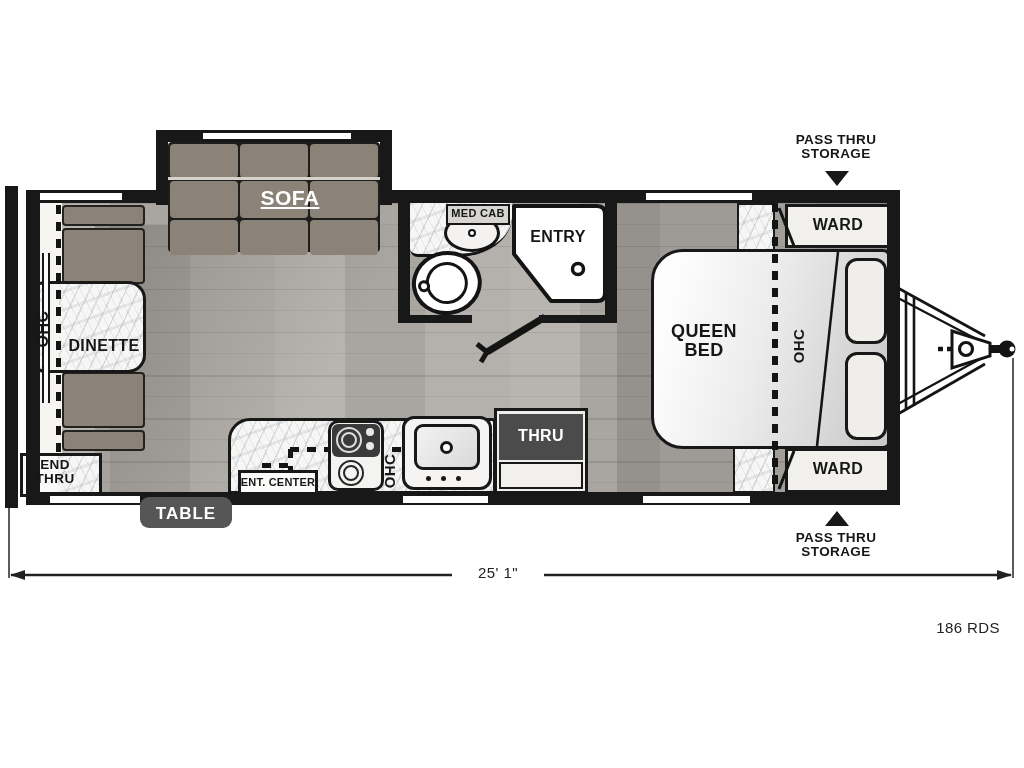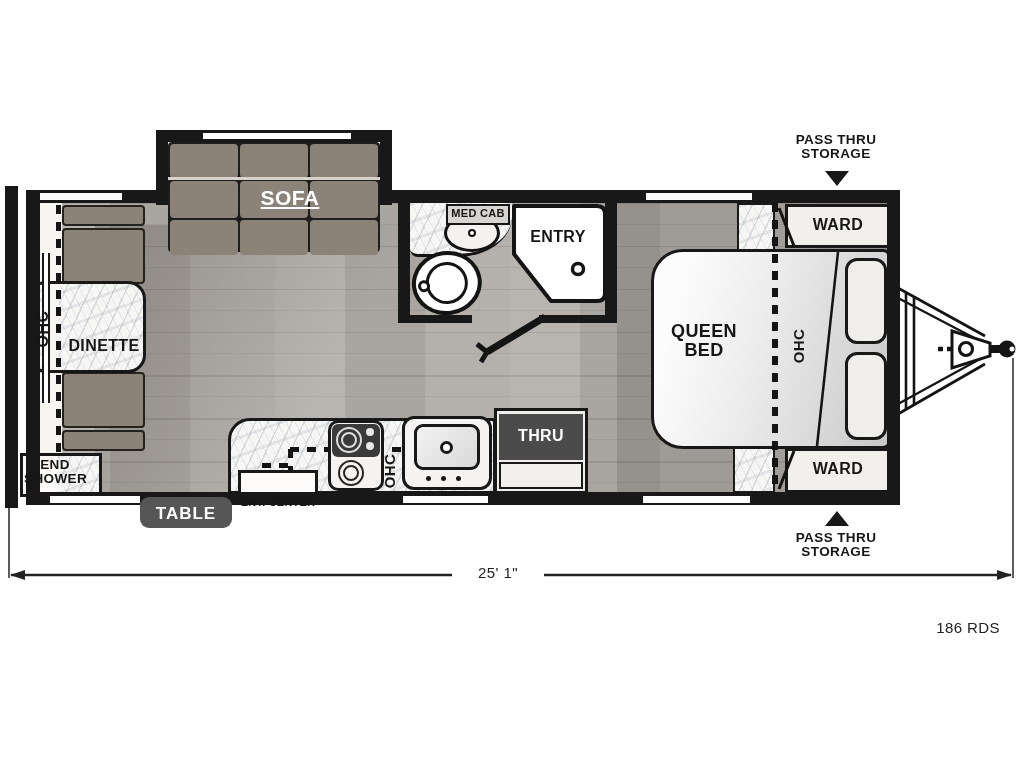--- a/index.html
+++ b/index.html
@@ -51,40 +51,40 @@
   <div class="cushion abs" style="left:62px;top:228px;width:83px;height:56px;z-index:10;"></div>
   <div class="cushion abs" style="left:62px;top:372px;width:83px;height:56px;z-index:10;"></div>
   <div class="cushion abs" style="left:62px;top:430px;width:83px;height:21px;z-index:10;"></div>
   <div class="box marble" style="left:28px;top:281px;width:118px;height:92px;border-radius:18px;z-index:10;"></div>
   <div class="abs" style="left:42px;top:284px;width:17px;height:86px;background:#f6f5f2;z-index:11;"></div>
   <div class="vdash" style="left:56px;top:205px;width:5px;height:250px;"></div>
   <div class="lbl rot" style="left:14px;top:320px;width:60px;height:18px;font-size:16px;">OHC</div>
   <div class="lbl" style="left:62px;top:302px;width:84px;font-size:16px;margin-top:36px;">DINETTE</div>
   <div class="box" style="left:20px;top:453px;width:82px;height:44px;background:#fbfaf8;z-index:10;"></div>
   <div class="abs marble" style="left:58px;top:456px;width:41px;height:38px;z-index:11;"></div>
-  <div class="lbl" style="left:24px;top:458px;width:62px;font-size:13.5px;">END SHOWER</div>
+  <div class="lbl" style="left:24px;top:458px;width:62px;font-size:13.5px;">END THRU</div>
 
   <div class="abs" style="left:168px;top:142px;width:212px;height:110px;z-index:10;display:grid;grid-template-columns:1fr 1fr 1fr;grid-template-rows:34px 37px 35px;gap:2.5px;background:#1d1d1b;border:2.5px solid #1d1d1b;border-radius:4px;">
     <div class="cushion" style="border:0;"></div>
       <div class="cushion" style="border:0;"></div>
       <div class="cushion" style="border:0;"></div>
     <div class="cushion" style="border:0;"></div>
       <div class="cushion" style="border:0;"></div>
       <div class="cushion" style="border:0;"></div>
     <div class="cushion" style="border:0;"></div>
       <div class="cushion" style="border:0;"></div>
       <div class="cushion" style="border:0;"></div>
   </div>
   <div class="abs" style="left:168px;top:177px;width:212px;height:3px;background:#d7d3cc;z-index:11;"></div>
   <div class="lbl white" style="left:240px;top:187px;width:100px;font-size:21px;text-decoration:underline;">SOFA</div>
 
   <div class="box marble" style="left:228px;top:418px;width:268px;height:76px;border-radius:22px 4px 0 0;z-index:8;"></div>
   <div class="hdash" style="left:262px;top:463px;width:28px;height:5px;"></div>
   <div class="box" style="left:238px;top:470px;width:80px;height:26px;background:#fcfbfa;z-index:10;"></div>
-  <div class="lbl" style="left:238px;top:477px;width:80px;font-size:11px;letter-spacing:.2px;margin-top:20px;">ENT. CENTER</div>
+  <div class="lbl" style="left:238px;top:477px;width:80px;font-size:11px;letter-spacing:.2px;">ENT. CENTER</div>
   <div class="hdash" style="left:290px;top:447px;width:205px;height:5px;"></div>
   <div class="vdash" style="left:288px;top:449px;width:5px;height:43px;z-index:9;"></div>
 
   <div class="box" style="left:328px;top:420px;width:56px;height:71px;background:#f4f3f1;border-radius:10px;z-index:10;"></div>
   <div class="abs" style="left:332px;top:424px;width:48px;height:33px;background:#3a3a3a;border-radius:6px;z-index:11;"></div>
   <div class="abs" style="left:336px;top:427px;width:26px;height:26px;border:2px solid #ddd;border-radius:50%;z-index:12;"></div>
   <div class="abs" style="left:341px;top:432px;width:16px;height:16px;border:2px solid #ddd;border-radius:50%;z-index:12;"></div>
   <div class="abs" style="left:366px;top:428px;width:8px;height:8px;background:#e8e8e8;border-radius:50%;z-index:12;"></div>
   <div class="abs" style="left:366px;top:442px;width:8px;height:8px;background:#e8e8e8;border-radius:50%;z-index:12;"></div>
   <div class="abs" style="left:338px;top:460px;width:26px;height:26px;border:2.5px solid #262626;border-radius:50%;z-index:12;"></div>

